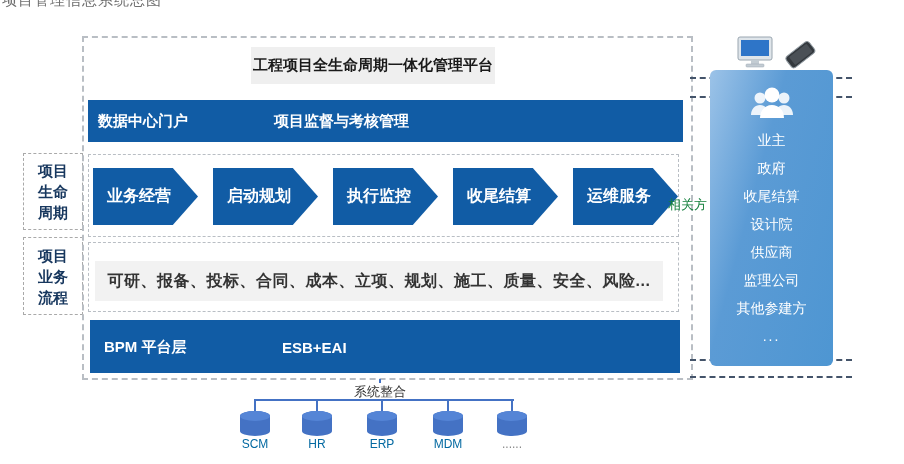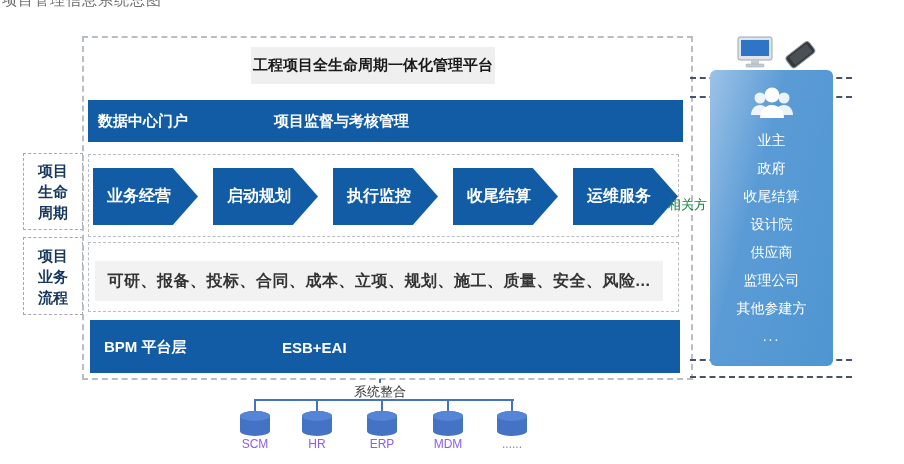--- a/index.html
+++ b/index.html
@@ -57,21 +57,21 @@
   .dash-line{height:0;border-top:2px dashed #44546a;width:162px;left:690px;}
 
   
   .monitor{left:736px;top:36px;}
   .phone{left:779px;top:38px;}
 
   
   .integration-label{left:352px;top:383px;font-size:13px;color:#333;background:#fff;padding:0 2px;white-space:nowrap;}
   .vline{width:2px;background:#4472c4;}
   .hline{height:2px;background:#4472c4;}
-  .sys-label{top:437px;width:60px;text-align:center;font-size:12px;color:#8b5cf6;}
+  .sys-label{top:437px;width:60px;text-align:center;font-size:12px;color:#0369a1;}
 </style>
 </head>
 <body>
 
 <div class="abs partial-title">项目管理信息系统总图</div>
 
 <div class="abs side-box side-life">
   <div>项目</div>
   <div>生命</div>
   <div>周期</div>

